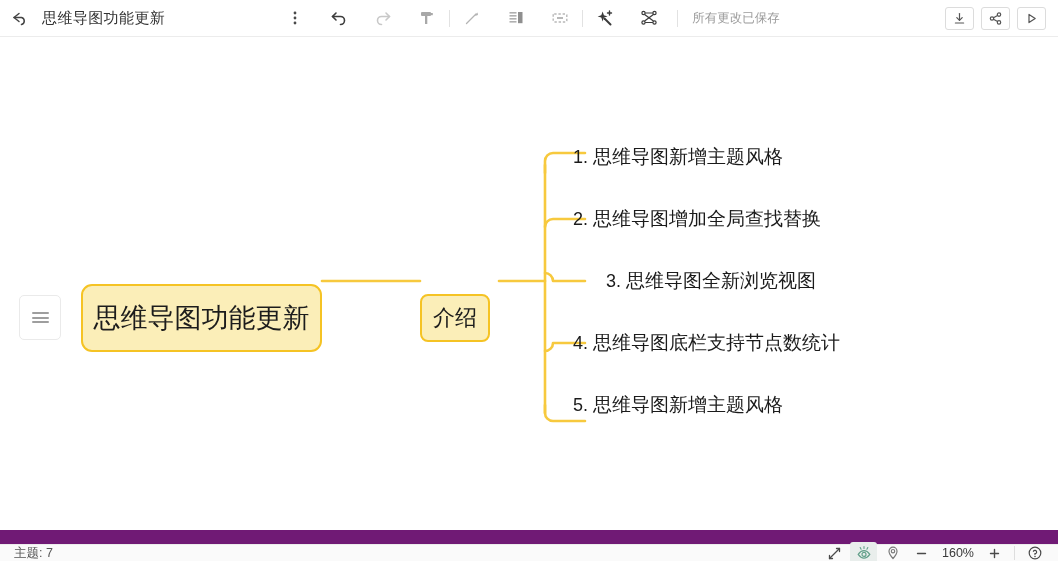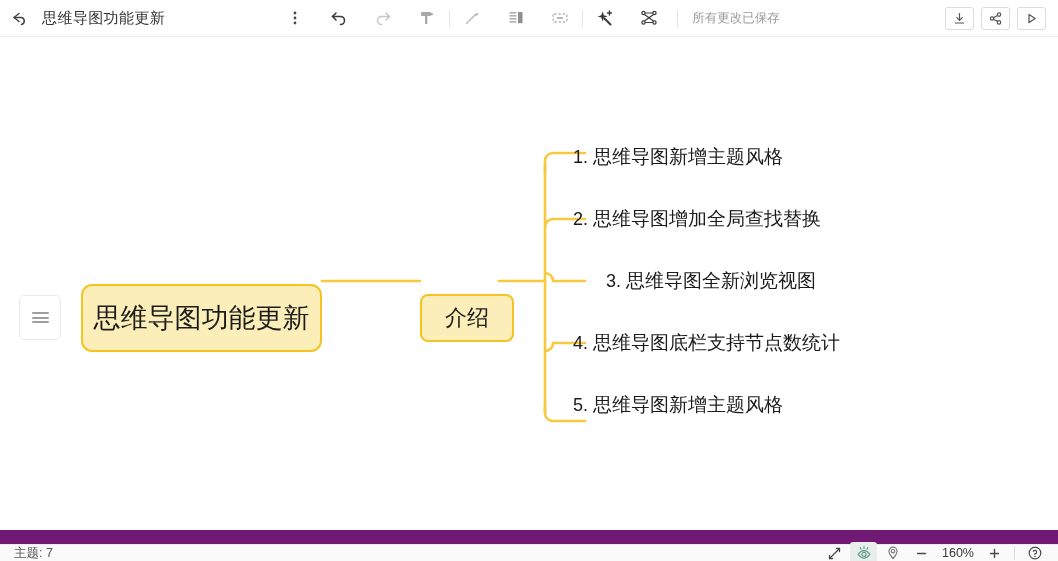--- a/index.html
+++ b/index.html
@@ -66,21 +66,21 @@
     display: flex; align-items: center; justify-content: center;
     color: #1c1c1c;
     cursor: pointer;
     white-space: nowrap;
   }
   #node-root {
     left: 81px; top: 247px; width: 241px; height: 68px;
     font-size: 27px; border-radius: 11px;
   }
   #node-intro {
-    left: 420px; top: 257px; width: 94px; height: 48px;
+    left: 420px; top: 257px; width: 70px; height: 48px;
     font-size: 22px; border-radius: 8px;
   }
 
   .leaf {
     position: absolute;
     font-size: 19px; color: #1b1b1b; white-space: nowrap;
     cursor: pointer; line-height: 1;
   }
   .leaf .num { font-size: 18px; margin-right: 5px; }
 

